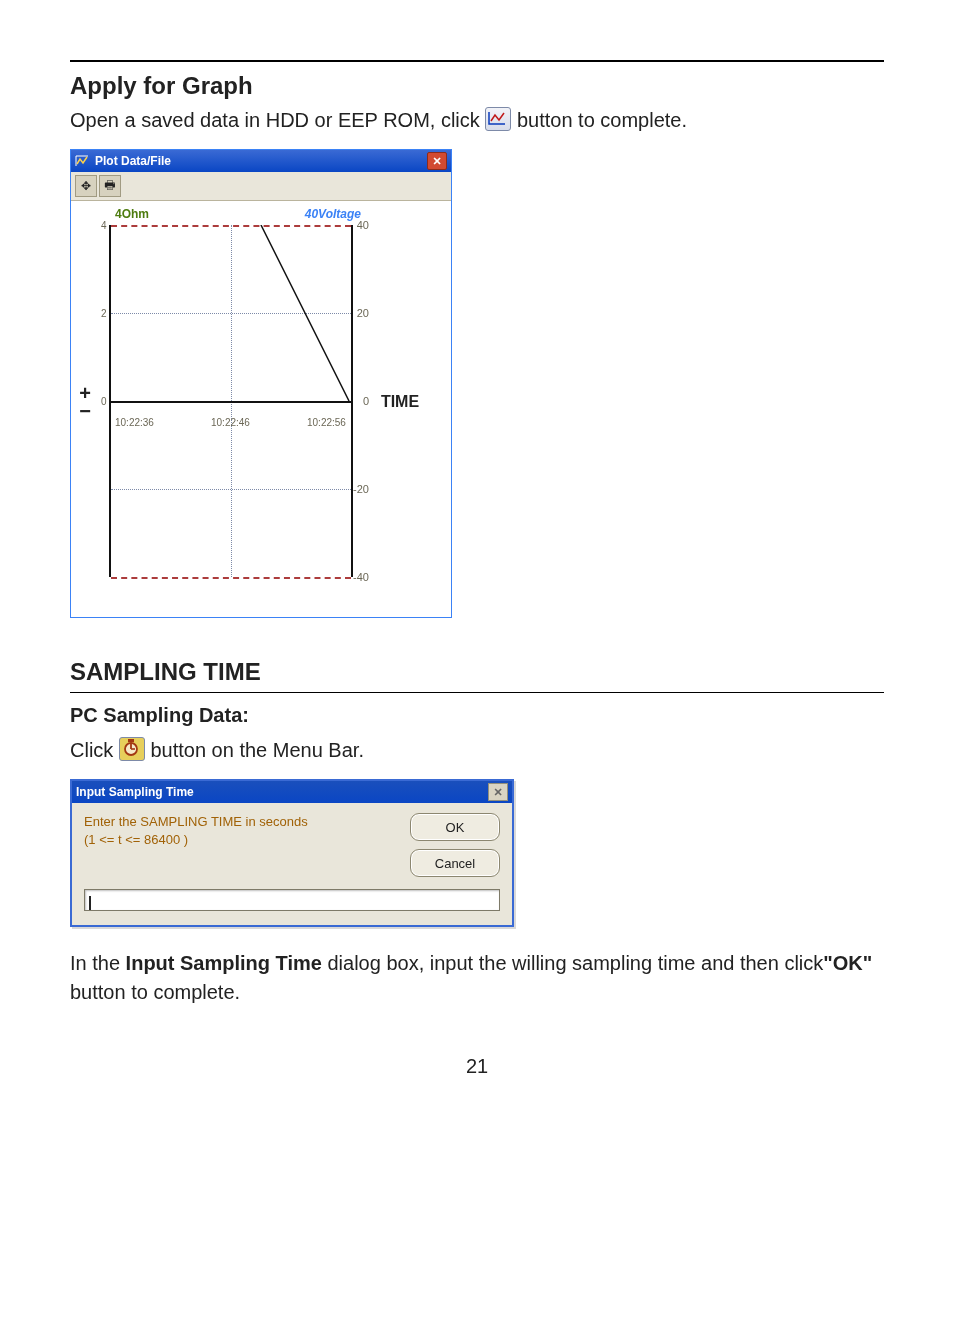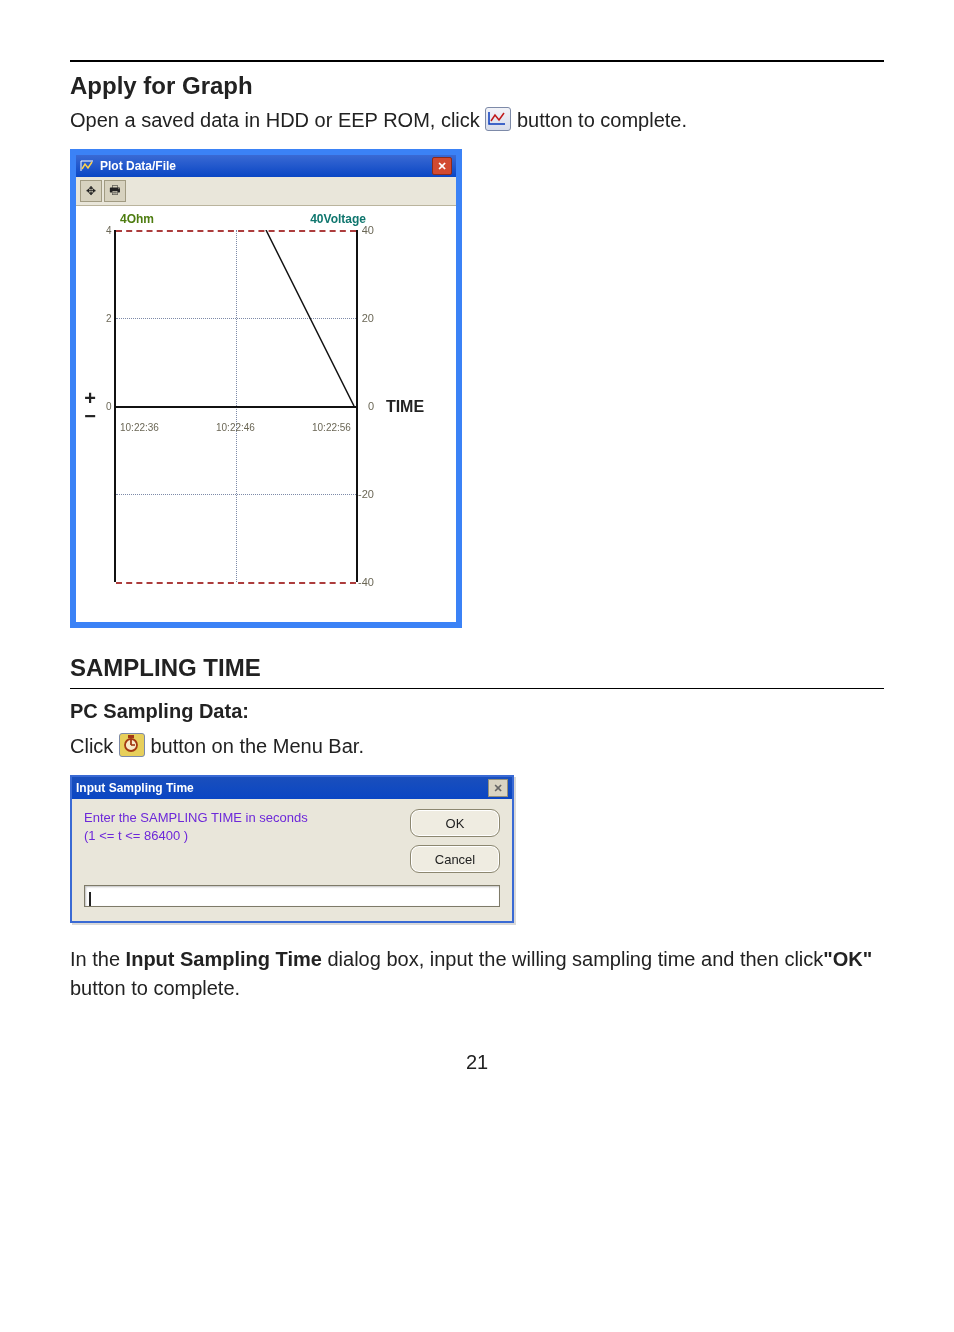--- a/index.html
+++ b/index.html
@@ -16,59 +16,59 @@
   .hr-thin { border: none; border-top: 1px solid #000; margin: 4px 0 8px 0; }
   h2.sec-title { font-size: 24px; font-weight: 700; margin: 0 0 6px 0; }
   p { margin: 6px 0 14px 0; line-height: 1.45; }
   .inline-icon {
     display: inline-block; width: 24px; height: 22px; vertical-align: -4px;
     border: 1px solid #7d8aa8; border-radius: 3px;
   }
   .inline-icon svg { width: 22px; height: 20px; display:block; }
 
   
-  .win-plot { width: 380px; border: 6px solid #3b82f6; margin-bottom: 26px; }
+  .win-plot { width: 380px; border: 1px solid #3b82f6; margin-bottom: 40px; }
   .titlebar {
     display:flex; align-items:center; height:22px; padding:0 4px;
     background: linear-gradient(#3a6ad4,#0a46c4); color:#fff;
     font-size:12px; font-weight:600;
   }
   .titlebar .tb-icon { width:14px; height:14px; margin-right:6px; }
   .titlebar .x-btn {
     margin-left:auto; width:18px; height:16px;
     background:#d24a31; border:1px solid #8c2b1c; border-radius:2px;
     display:flex; align-items:center; justify-content:center;
     color:#fff; font-size:11px; line-height:1;
   }
   .tb-tools { display:flex; gap:2px; padding:3px 4px; background:#e9e6da; border-bottom:1px solid #bab49d; }
   .tb-btn { width:20px; height:20px; background:#d7d2bf; border:1px solid #a19b82; display:flex; align-items:center; justify-content:center; font-size:12px; }
   .plot-body { display:flex; background:#fff; padding:6px 8px 20px 4px; }
   .plot-left { width:20px; display:flex; align-items:center; justify-content:center; }
   .plusminus { font-size:20px; font-weight:700; line-height:0.9; text-align:center; }
   .plot-center { position:relative; width:270px; height:390px; }
   .axis-title-left { position:absolute; top:0; left:20px; font-size:12px; color:#4d7c0f; font-weight:700; }
-  .axis-title-right { position:absolute; top:0; right:4px; font-size:12px; color:#0f766e; font-weight:700; }
+  .axis-title-right { position:absolute; top:0; right:4px; font-size:12px; color:#3b82f6; font-weight:700;font-style:italic; }
   .chart-box { position:absolute; top:18px; left:14px; width:240px; height:352px; border-left:2px solid #111; border-right:2px solid #111; }
   .y-grid { position:absolute; left:0; width:100%; border-top:1px dotted #7d8aa8; }
   .y-grid-dash { border-top:2px dashed #ac3c3c; }
   .y-tick-l { position:absolute; left:-10px; font-size:10px; color:#6b6756; transform:translateY(-50%); }
   .y-tick-r { position:absolute; right:-18px; font-size:11px; color:#6b6756; transform:translateY(-50%); }
   .center-v { position:absolute; top:0; bottom:0; left:50%; border-left:1px dotted #7d8aa8; }
   .mark-time { position:absolute; left:0; width:100%; top:176px; border-top:2px solid #111; }
   .x-tick { position:absolute; top:192px; font-size:10px; color:#6b6756; }
   .plot-right { width:70px; display:flex; align-items:center; justify-content:center; font-size:16px; font-weight:800; }
 
   
   .dlg { width: 440px; border:2px solid #3a6ad4; background:#e9e6da; margin-bottom:22px;
          box-shadow: 2px 2px 0 rgba(0,0,0,0.15); }
   .dlg .titlebar { background: linear-gradient(#1a4fbc,#0a46c4); }
   .dlg .x-btn2 { margin-left:auto; width:18px; height:16px; background:#d9d4c3; border:1px solid #94907b;
                  display:flex;align-items:center;justify-content:center; color:#666; font-size:11px; }
   .dlg-body { display:flex; padding:10px 12px 6px 12px; gap:14px; }
-  .dlg-text { flex:1; font-size:13px; color:#6d28d9; line-height:1.35; }
+  .dlg-text { flex:1; font-size:13px; color:#a16207; line-height:1.35; }
   .dlg-btns { width:90px; display:flex; flex-direction:column; gap:8px; }
   .btn { height:26px; background:#efece1; border:1px solid #8c8770; border-radius:9px;
          font-size:13px; display:flex; align-items:center; justify-content:center;
          box-shadow: inset 0 0 0 1px #fff; cursor:pointer; }
   .dlg-input-row { padding:6px 12px 14px 12px; }
   .dlg-input { width:100%; height:22px; border:1px solid #7e7a68; background:#fff;
                box-shadow: inset 1px 1px 2px rgba(0,0,0,0.25); padding:2px 4px; box-sizing:border-box; }
   .dlg-input span { display:inline-block; width:2px; height:14px; background:#222; margin-top:3px; }
 
   .page-num { text-align:center; margin-top:48px; font-size:20px; }

